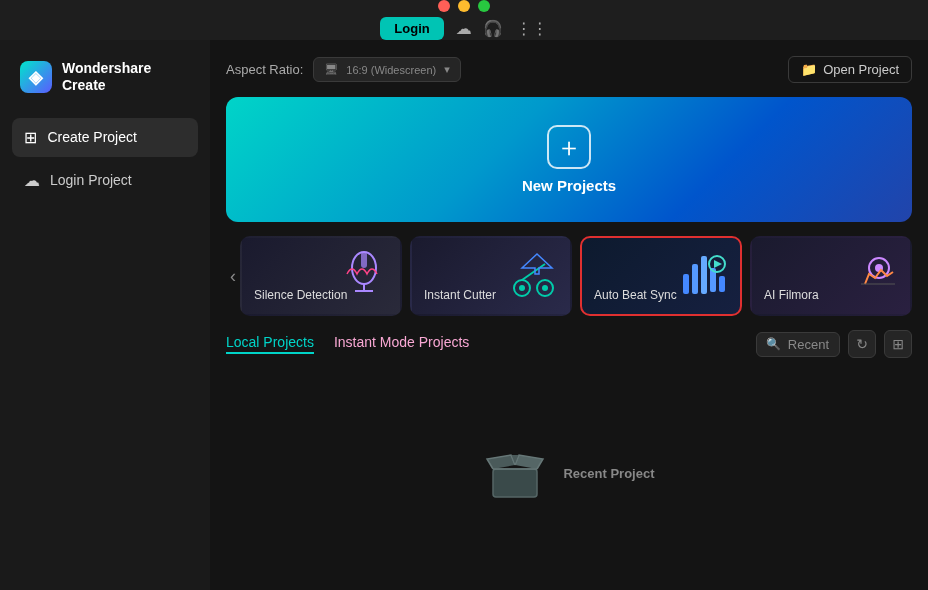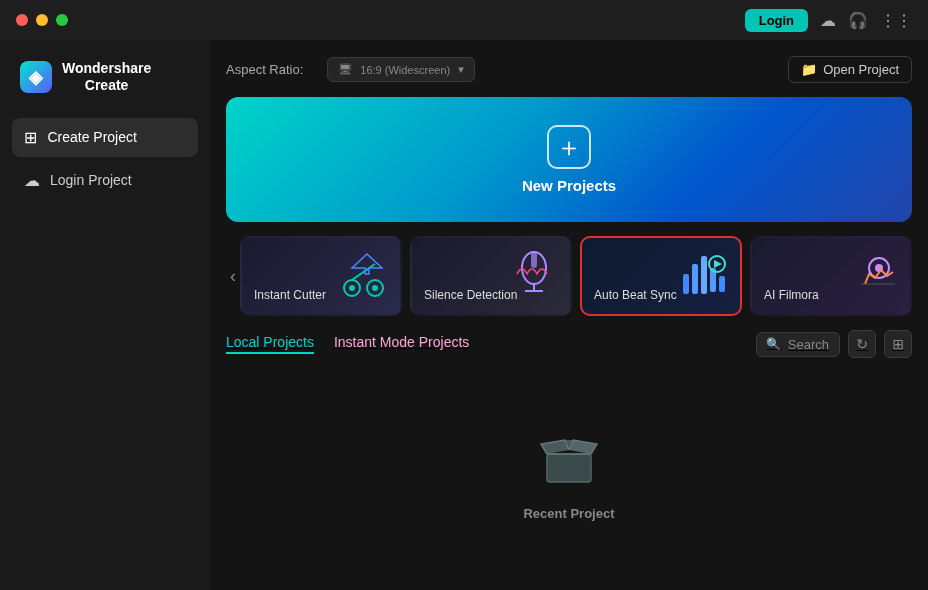--- a/index.html
+++ b/index.html
@@ -15,20 +15,21 @@
 
     
     .titlebar {
       height: 40px;
       background: #1e1e1e;
       display: flex;
       align-items: center;
       justify-content: space-between;
       padding: 0 16px;
       flex-shrink: 0;
+      flex-direction: column;
     }
     .titlebar-controls {
       display: flex;
       gap: 8px;
       align-items: center;
     }
     .traffic-light {
       width: 12px; height: 12px; border-radius: 50%;
       cursor: pointer;
     }
@@ -81,21 +82,20 @@
       background: linear-gradient(135deg, #00e5cc, #5b5bff);
       border-radius: 8px;
       display: flex; align-items: center; justify-content: center;
       font-size: 18px; color: white; font-weight: bold;
     }
     .brand-name {
       color: #fff;
       font-size: 14px;
       font-weight: 600;
       line-height: 1.2;
-      text-align: center;
     }
     .nav-item {
       display: flex;
       align-items: center;
       gap: 10px;
       padding: 10px 12px;
       border-radius: 8px;
       cursor: pointer;
       color: #ccc;
       font-size: 14px;
@@ -245,21 +245,20 @@
       display: flex;
       align-items: center;
       justify-content: center;
     }
 
     
     .tabs-row {
       display: flex;
       align-items: center;
       justify-content: space-between;
-      text-decoration: underline;
     }
     .tabs {
       display: flex;
       gap: 20px;
     }
     .tab {
       font-size: 14px;
       color: #f9a8d4;
       cursor: pointer;
       padding-bottom: 2px;
@@ -293,21 +292,21 @@
       display: flex; align-items: center; justify-content: center;
       cursor: pointer;
       color: #888;
       font-size: 14px;
     }
 
     
     .empty-state {
       flex: 1;
       display: flex;
-      flex-direction: column;
+      flex-direction: row;
       align-items: center;
       justify-content: center;
       gap: 16px;
     }
     .empty-box {
       width: 64px; height: 64px;
       position: relative;
     }
     .box-svg {
       width: 64px; height: 64px;
@@ -351,21 +350,21 @@
     </div>
     <div class="nav-item">
       <span class="nav-icon">☁</span>
       <span>Login Project</span>
     </div>
   </div>
 
   <div class="content">
 
     <div class="aspect-bar">
-      <div style="display:flex;align-items:center;gap:24px;">
+      <div style="display:flex;align-items:center;gap:10px;">
         <span class="aspect-label">Aspect Ratio:</span>
         <div class="aspect-select">
           <span>🖥</span>
           <span>16:9 (Widescreen)</span>
           <span>▾</span>
         </div>
       </div>
       <button class="open-project-btn">
         <span>📁</span>
         <span>Open Project</span>
@@ -373,46 +372,46 @@
     </div>
 
     <div class="new-project-banner">
       <div class="new-project-icon">＋</div>
       <span class="new-project-label">New Projects</span>
     </div>
 
     <div class="feature-row">
       <button class="feature-nav-btn">‹</button>
       <div class="feature-cards">
+
+        <div class="feature-card card-silence">
+          <div class="card-visual">
+            <svg width="55" height="60" viewBox="0 0 55 60">
+              <ellipse cx="27" cy="22" rx="12" ry="16" fill="none" stroke="#aa88ff" stroke-width="2"></ellipse>
+              <rect x="24" y="6" width="6" height="16" rx="3" fill="#aa88ff" opacity="0.7"></rect>
+              <line x1="27" y1="38" x2="27" y2="45" stroke="#aa88ff" stroke-width="2"></line>
+              <line x1="18" y1="45" x2="36" y2="45" stroke="#aa88ff" stroke-width="2"></line>
+              <path d="M10 28 Q15 18 20 28 Q25 18 30 28 Q35 18 40 28" fill="none" stroke="#ff4488" stroke-width="1.5"></path>
+            </svg>
+          </div>
+          <span class="feature-card-label">Silence Detection</span>
+        </div>
 
         <div class="feature-card card-instant">
           <div class="card-visual">
             <svg width="55" height="60" viewBox="0 0 55 60">
               <circle cx="15" cy="42" r="8" fill="none" stroke="#00ccaa" stroke-width="2"></circle>
               <circle cx="38" cy="42" r="8" fill="none" stroke="#00ccaa" stroke-width="2"></circle>
               <line x1="15" y1="34" x2="38" y2="18" stroke="#00ccaa" stroke-width="2"></line>
               <circle cx="15" cy="42" r="3" fill="#00ccaa"></circle>
               <circle cx="38" cy="42" r="3" fill="#00ccaa"></circle>
               <polygon points="30,8 45,22 32,22 32,28 28,28 28,22 15,22" fill="none" stroke="#4488ff" stroke-width="1.5"></polygon>
             </svg>
           </div>
           <span class="feature-card-label">Instant Cutter</span>
-        </div>
-
-        <div class="feature-card card-silence">
-          <div class="card-visual">
-            <svg width="55" height="60" viewBox="0 0 55 60">
-              <ellipse cx="27" cy="22" rx="12" ry="16" fill="none" stroke="#aa88ff" stroke-width="2"></ellipse>
-              <rect x="24" y="6" width="6" height="16" rx="3" fill="#aa88ff" opacity="0.7"></rect>
-              <line x1="27" y1="38" x2="27" y2="45" stroke="#aa88ff" stroke-width="2"></line>
-              <line x1="18" y1="45" x2="36" y2="45" stroke="#aa88ff" stroke-width="2"></line>
-              <path d="M10 28 Q15 18 20 28 Q25 18 30 28 Q35 18 40 28" fill="none" stroke="#ff4488" stroke-width="1.5"></path>
-            </svg>
-          </div>
-          <span class="feature-card-label">Silence Detection</span>
         </div>
 
         <div class="feature-card card-beat selected">
           <div class="card-visual">
             <svg width="55" height="60" viewBox="0 0 55 60">
               <rect x="6" y="28" width="6" height="20" rx="2" fill="#4488ff"></rect>
               <rect x="15" y="18" width="6" height="30" rx="2" fill="#5599ff"></rect>
               <rect x="24" y="10" width="6" height="38" rx="2" fill="#66aaff"></rect>
               <rect x="33" y="22" width="6" height="24" rx="2" fill="#5599ff"></rect>
               <rect x="42" y="30" width="6" height="16" rx="2" fill="#4488ff"></rect>
@@ -439,21 +438,21 @@
     </div>
 
     <div class="tabs-row">
       <div class="tabs">
         <div class="tab active">Local Projects</div>
         <div class="tab">Instant Mode Projects</div>
       </div>
       <div class="search-area">
         <div class="search-box">
           <span class="search-icon">🔍</span>
-          <span>Search</span>
+          <span>Recent</span>
         </div>
         <div class="icon-btn">↻</div>
         <div class="icon-btn">⊞</div>
       </div>
     </div>
 
     <div class="empty-state">
       <div class="empty-box">
         <svg class="box-svg" viewBox="0 0 64 64" fill="none" xmlns="http://www.w3.org/2000/svg">
 

